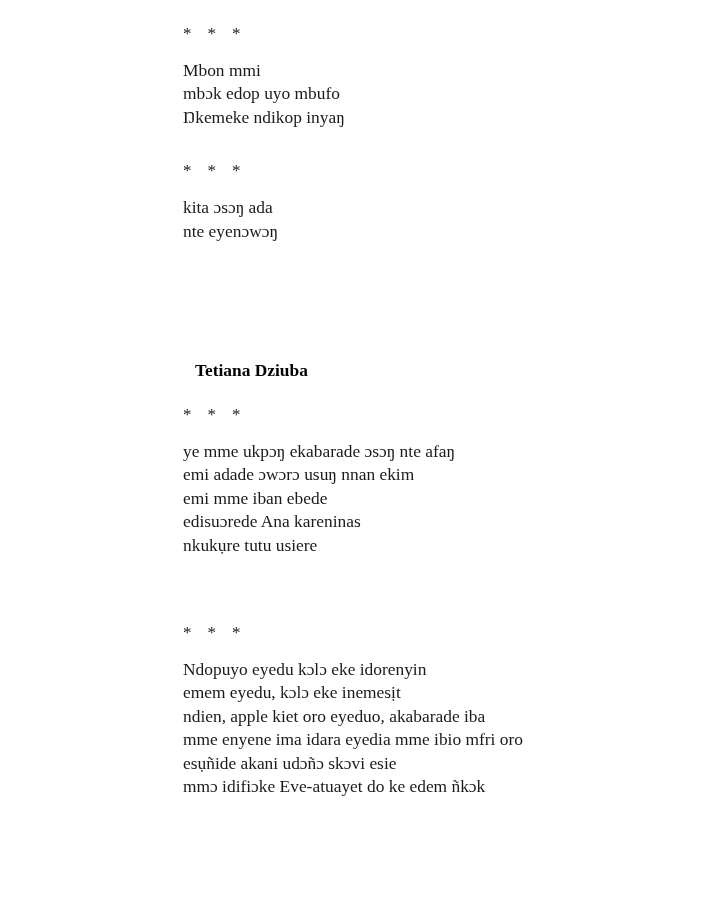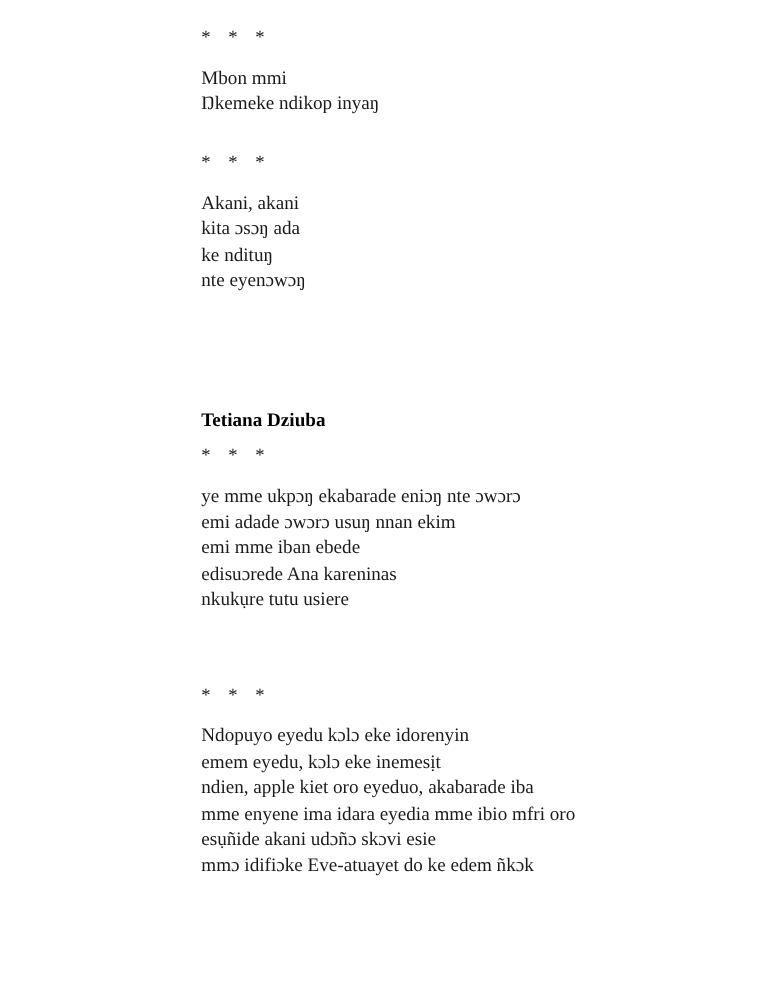--- a/index.html
+++ b/index.html
@@ -49,67 +49,66 @@
     height: 30px;
   }
   .gap-big {
     height: 104px;
   }
   .author {
     font-size: 17.4px;
     font-weight: bold;
     line-height: 23px;
     color: #000000;
-    margin: 0;
+    margin: 12px;
     white-space: pre;
   }
   .gap-after-author {
     height: 9px;
   }
   .gap-mid {
     height: 64px;
   }
 </style>
 </head>
 <body>
 
 <div class="page">
 
   <div class="poem">
     <div class="sep">*  *  *</div>
     <div class="gap-after-sep"></div>
     <div class="stanza">
       <div class="line">Mbon mmi</div>
+      <div class="line">mbɔk edop uyo mbufo</div>
       <div class="line">Ŋkemeke ndikop inyaŋ</div>
     </div>
   </div>
 
   <div class="gap-block-1"></div>
 
   <div class="poem">
     <div class="sep">*  *  *</div>
     <div class="gap-after-sep"></div>
     <div class="stanza">
-      <div class="line">Akani, akani</div>
       <div class="line">kita ɔsɔŋ ada</div>
-      <div class="line">ke ndituŋ</div>
       <div class="line">nte eyenɔwɔŋ</div>
     </div>
   </div>
 
   <div class="gap-big"></div>
 
   <div class="author">Tetiana Dziuba</div>
   <div class="gap-after-author"></div>
 
   <div class="poem">
     <div class="sep">*  *  *</div>
     <div class="gap-after-sep"></div>
     <div class="stanza">
-      <div class="line">ye mme ukpɔŋ ekabarade eniɔŋ nte ɔwɔrɔ</div>
+      <div class="line">ye mme ukpɔŋ ekabarade ɔsɔŋ nte afaŋ</div>
       <div class="line">emi adade ɔwɔrɔ usuŋ nnan ekim</div>
       <div class="line">emi mme iban ebede</div>
       <div class="line">edisuɔrede Ana kareninas</div>
       <div class="line">nkukụre tutu usiere</div>
     </div>
   </div>
 
   <div class="gap-mid"></div>
 
   <div class="poem">

